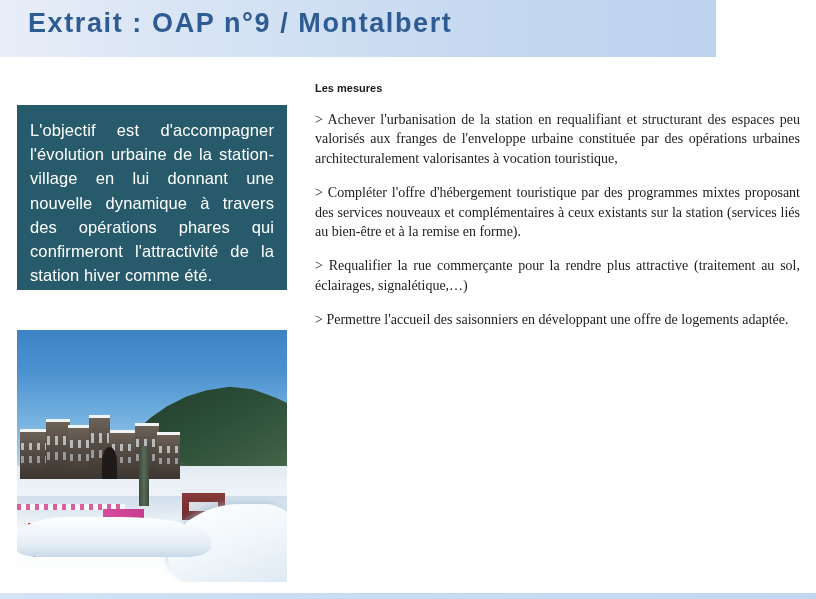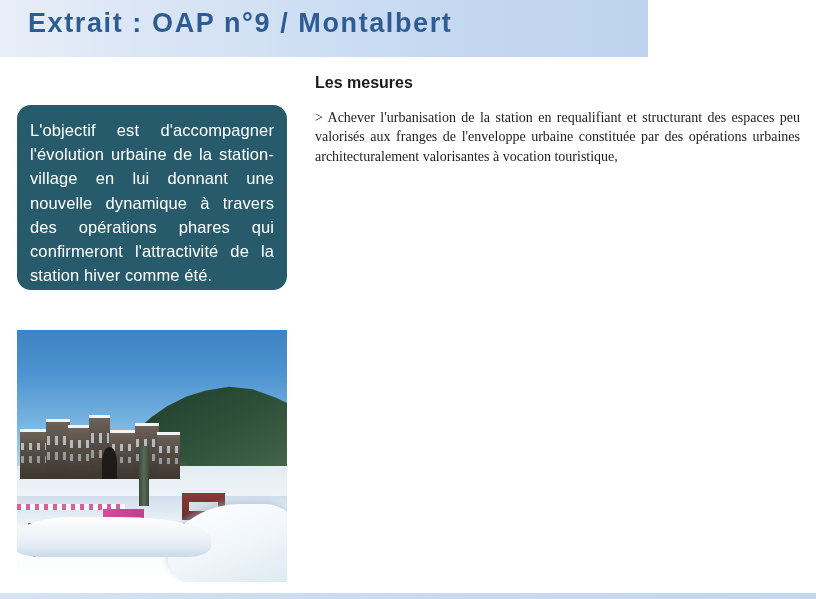--- a/index.html
+++ b/index.html
@@ -13,21 +13,21 @@
     overflow: hidden;
     background: #ffffff;
     font-family: "Liberation Sans", sans-serif;
     position: relative;
   }
 
   
   .header-band {
     position: absolute;
     left: 0; top: 0;
-    width: 648px;
+    width: 716px;
     height: 57px;
     background: linear-gradient(to right, #e8eef8 0%, #dde7f5 18%, #cfdff3 45%, #c4d7f0 72%, #bdd3ee 100%);
   }
   .header-title {
     position: absolute;
     left: 28px;
     top: 8px;
     font-size: 27px;
     font-weight: bold;
     letter-spacing: 1.6px;
@@ -48,21 +48,20 @@
 
   .callout-box {
     position: absolute;
     left: 17px;
     top: 105px;
     width: 270px;
     height: 185px;
     background: #275b6b;
     box-sizing: border-box;
     padding: 13px 13px 10px 13px;
-    border-radius: 14px;
   }
   .callout-text {
     color: #ffffff;
     font-size: 16.5px;
     line-height: 24.2px;
     text-align: justify;
     text-align-last: left;
     font-family: "Liberation Sans", sans-serif;
     letter-spacing: 0.1px;
     margin: 0;
@@ -245,24 +244,24 @@
   }
 
   
   .right-col {
     position: absolute;
     left: 315px;
     top: 70px;
     width: 485px;
   }
   .measures-heading {
-    font-size: 16px;
+    font-size: 11px;
     font-weight: bold;
     color: #1a1a1a;
-    margin: 4px 0 16px 0;
+    margin: 12px 0 16px 0;
     font-family: "Liberation Sans", sans-serif;
   }
   .measure-p {
     font-size: 14px;
     line-height: 19.4px;
     color: #1c1c1c;
     text-align: justify;
     text-align-last: left;
     margin: 0 0 15px 0;
     font-family: "Liberation Serif", serif;
@@ -346,15 +345,18 @@
     </div>
 
     <div class="ph-bank"></div>
     <div class="ph-ridge"></div>
   </div>
 </figure>
 
 <div class="right-col">
   <h2 class="measures-heading">Les mesures</h2>
   <p class="measure-p">&gt; Achever l'urbanisation de la station en requalifiant et structurant des espaces peu valorisés aux franges de l'enveloppe urbaine constituée par des opérations urbaines architecturalement valorisantes à vocation touristique,</p>
+  <p class="measure-p">&gt; Compléter l'offre d'hébergement touristique par des programmes mixtes proposant des services nouveaux et complémentaires à ceux existants sur la station (services liés au bien-être et à la remise en forme).</p>
+  <p class="measure-p">&gt; Requalifier la rue commerçante pour la rendre plus attractive (traitement au sol, éclairages, signalétique,…)</p>
+  <p class="measure-p">&gt; Permettre l'accueil des saisonniers en développant une offre de logements adaptée.</p>
 </div>
 
 <div class="footer-band"></div>
 
 </body></html>

